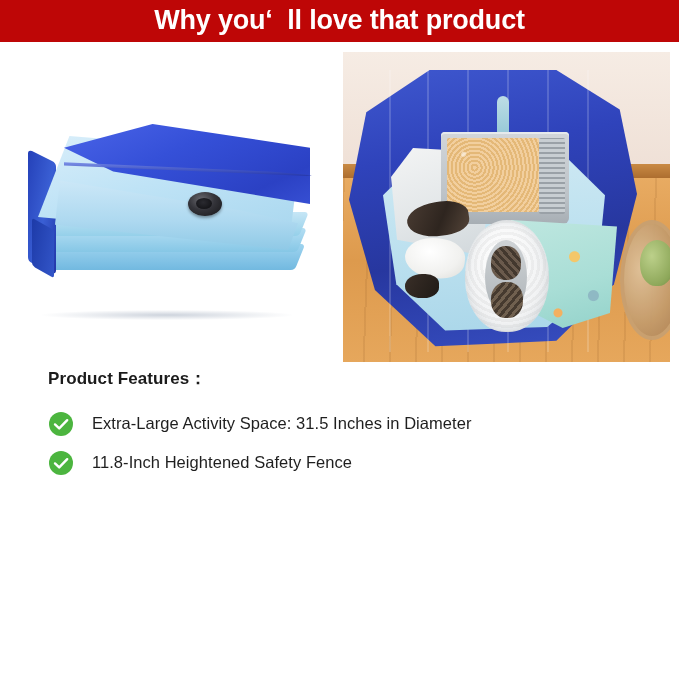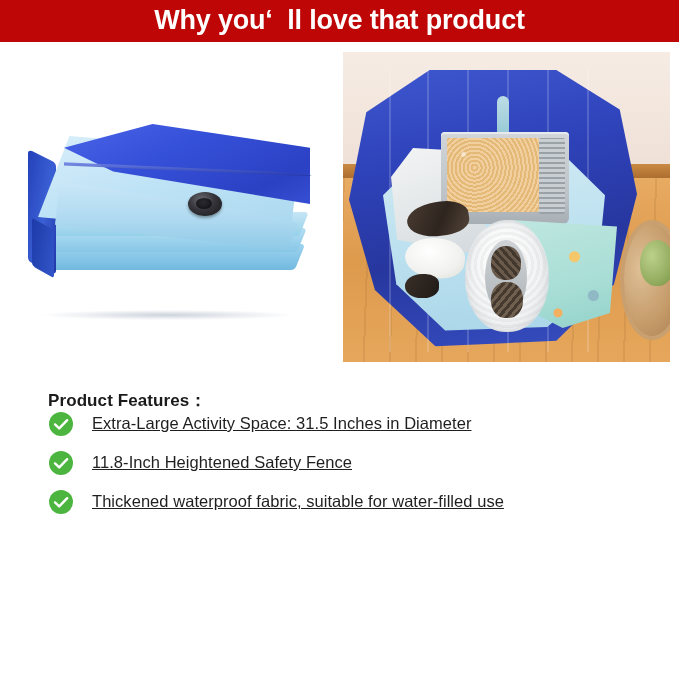--- a/index.html
+++ b/index.html
@@ -349,21 +349,21 @@
   
   .features {
     position: absolute;
     left: 0;
     top: 366px;
     width: 679px;
   }
   .features-heading {
     position: absolute;
     left: 48px;
-    top: 23px;
+    top: 1px;
     font-size: 17px;
     font-weight: bold;
     color: #1b1b1b;
     letter-spacing: .1px;
     white-space: pre;
   }
   .feature-list {
     position: absolute;
     left: 48px;
     top: 44px;
@@ -381,21 +381,20 @@
     margin-top: 1px;
     margin-right: 18px;
   }
   .check-icon svg { display: block; }
   .feature-text {
     flex: 1 1 auto;
     font-size: 16.5px;
     line-height: 27px;
     color: #1f1f1f;
     letter-spacing: .05px;
-    text-decoration: underline;
   }
   .feature-row.tall .feature-text { line-height: 29px; }
 </style>
 </head>
 <body>
 
 <div class="banner">
   <div class="banner-title">Why you‘  ll love that product</div>
 </div>
 
@@ -474,26 +473,17 @@
     <div class="feature-row">
       <span class="check-icon">
         <svg width="26" height="26" viewBox="0 0 26 26">
           <circle cx="13" cy="13" r="12" fill="#4cb53f"></circle>
           <path d="M7 13.4 L11.2 17.4 L19.2 9.2" fill="none" stroke="#ffffff" stroke-width="2.4" stroke-linecap="round" stroke-linejoin="round"></path>
         </svg>
       </span>
       <span class="feature-text">11.8-Inch Heightened Safety Fence</span>
     </div>
 
-    <div class="feature-row">
-      <span class="check-icon">
-        <svg width="26" height="26" viewBox="0 0 26 26">
-          <circle cx="13" cy="13" r="12" fill="#4cb53f"></circle>
-          <path d="M7 13.4 L11.2 17.4 L19.2 9.2" fill="none" stroke="#ffffff" stroke-width="2.4" stroke-linecap="round" stroke-linejoin="round"></path>
-        </svg>
-      </span>
-      <span class="feature-text">Thickened waterproof fabric, suitable for water-filled use</span>
-    </div>
 
 
 
   </div>
 </div>
 
 </body></html>

